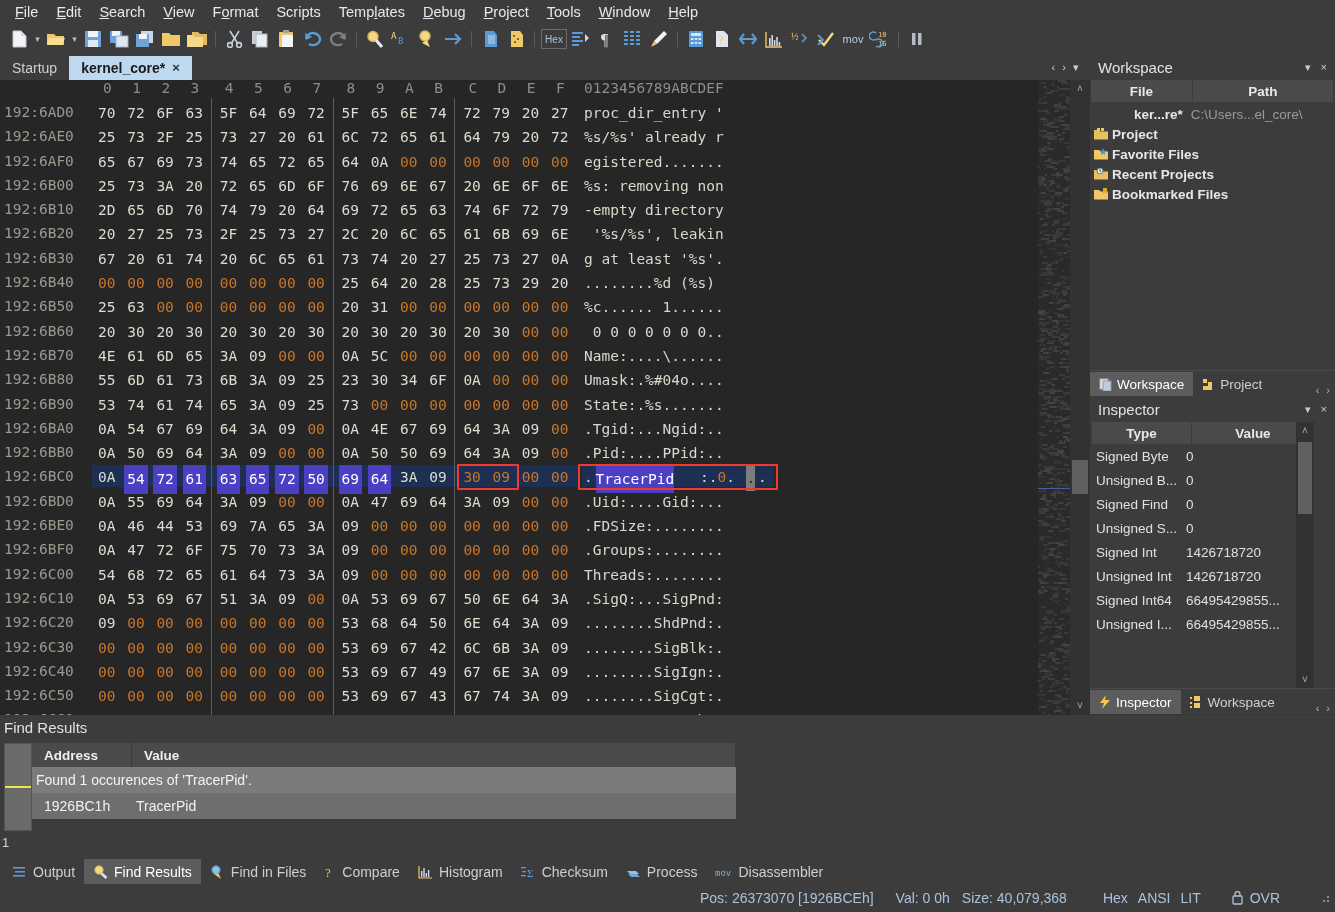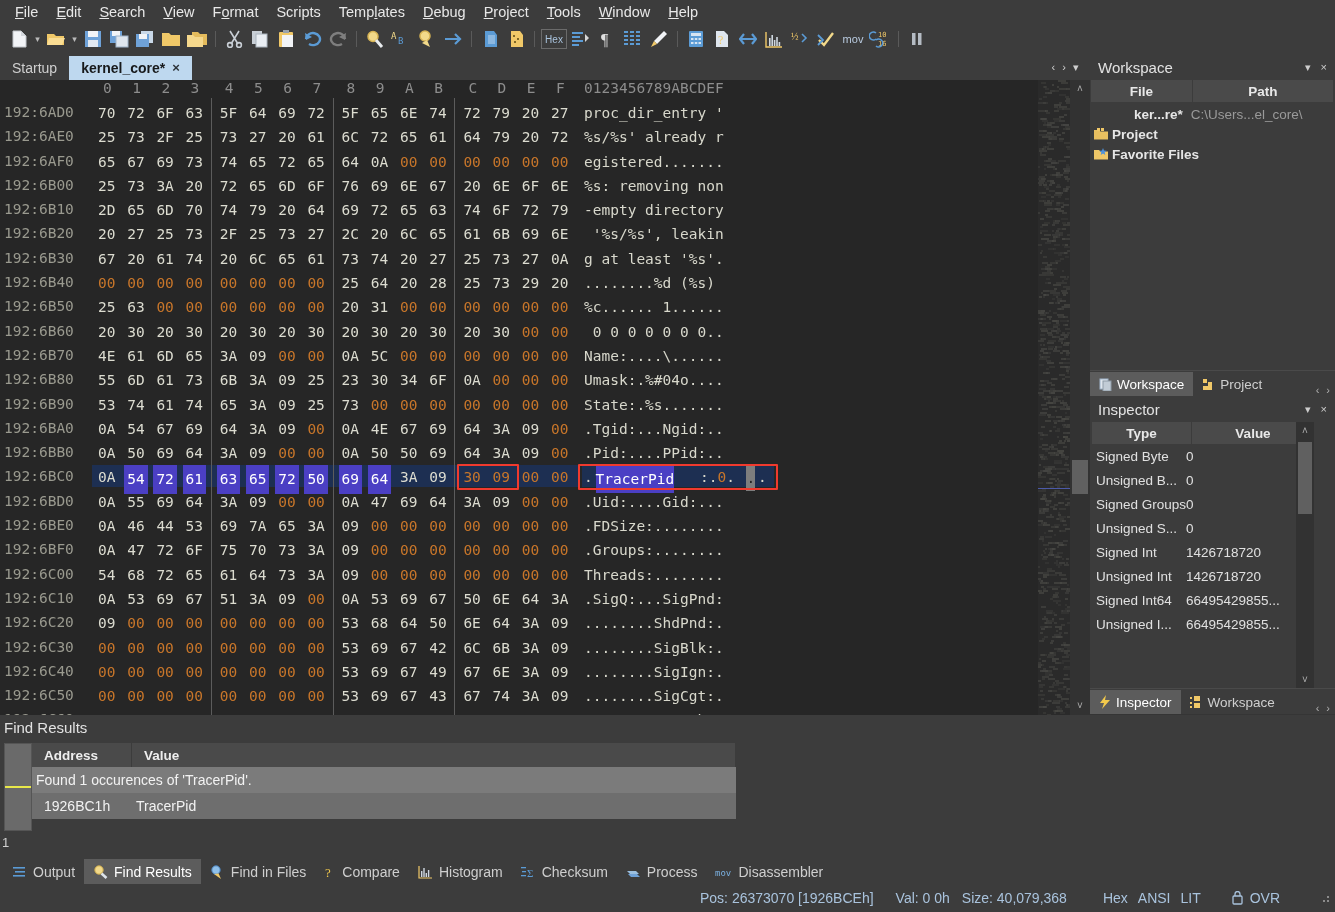--- a/index.html
+++ b/index.html
@@ -1347,20 +1347,39 @@
         </div>
         <div class="tree-row">
           <span class="ico">
             <svg width="15" height="13" viewBox="0 0 15 13">
               <path d="M0 2h5l1.5 1.5H14v8H0z" fill="#f0c868"></path>
               <path d="M9 0l1 2.5 2.6.2-2 1.7.7 2.5L9 5.5 6.7 6.9l.7-2.5-2-1.7 2.6-.2z" fill="#4f91d9"></path>
             </svg>
           </span>
           <span class="lbl">Favorite Files</span>
         </div>
+        <div class="tree-row">
+          <span class="ico">
+            <svg width="15" height="13" viewBox="0 0 15 13">
+              <path d="M0 2h5l1.5 1.5H14v8H0z" fill="#e9c060"></path>
+              <circle cx="6" cy="3" r="3" fill="#e9eef3" stroke="#6f7b87"></circle>
+              <path d="M6 1.2V3l1.3.8" stroke="#45505c" stroke-width="1" fill="none"></path>
+            </svg>
+          </span>
+          <span class="lbl">Recent Projects</span>
+        </div>
+        <div class="tree-row">
+          <span class="ico">
+            <svg width="15" height="13" viewBox="0 0 15 13">
+              <path d="M0 2h5l1.5 1.5H14v8H0z" fill="#f0c868"></path>
+              <path d="M9 0h4v6l-2-1.6L9 6z" fill="#e0a828"></path>
+            </svg>
+          </span>
+          <span class="lbl">Bookmarked Files</span>
+        </div>
       </div>
 
     <div class="tabstrip" style="position:absolute;top:316px;left:0;width:245px;">
       <div class="stab active">
         <svg width="13" height="13" viewBox="0 0 13 13">
             <rect x="1" y="1" width="8" height="10" fill="#dfe6ee" stroke="#9fb4c9"></rect>
             <rect x="4" y="3" width="8" height="10" fill="#c2ccd6" stroke="#8d9aa6"></rect>
           </svg>
         <span>Workspace</span>
       </div>
@@ -1392,21 +1411,21 @@
     <div class="insp-rows" id="insp-rows" style="position:absolute;top:390px;left:1px;width:223px;height:245px;overflow:hidden;">
         <div class="insp-row">
           <span class="insp-type">Signed Byte</span>
           <span class="insp-val">0</span>
         </div>
         <div class="insp-row">
           <span class="insp-type">Unsigned B...</span>
           <span class="insp-val">0</span>
         </div>
         <div class="insp-row">
-          <span class="insp-type">Signed Groups</span>
+          <span class="insp-type">Signed Find</span>
           <span class="insp-val">0</span>
         </div>
         <div class="insp-row">
           <span class="insp-type">Unsigned S...</span>
           <span class="insp-val">0</span>
         </div>
         <div class="insp-row">
           <span class="insp-type">Signed Int</span>
           <span class="insp-val">1426718720</span>
         </div>

